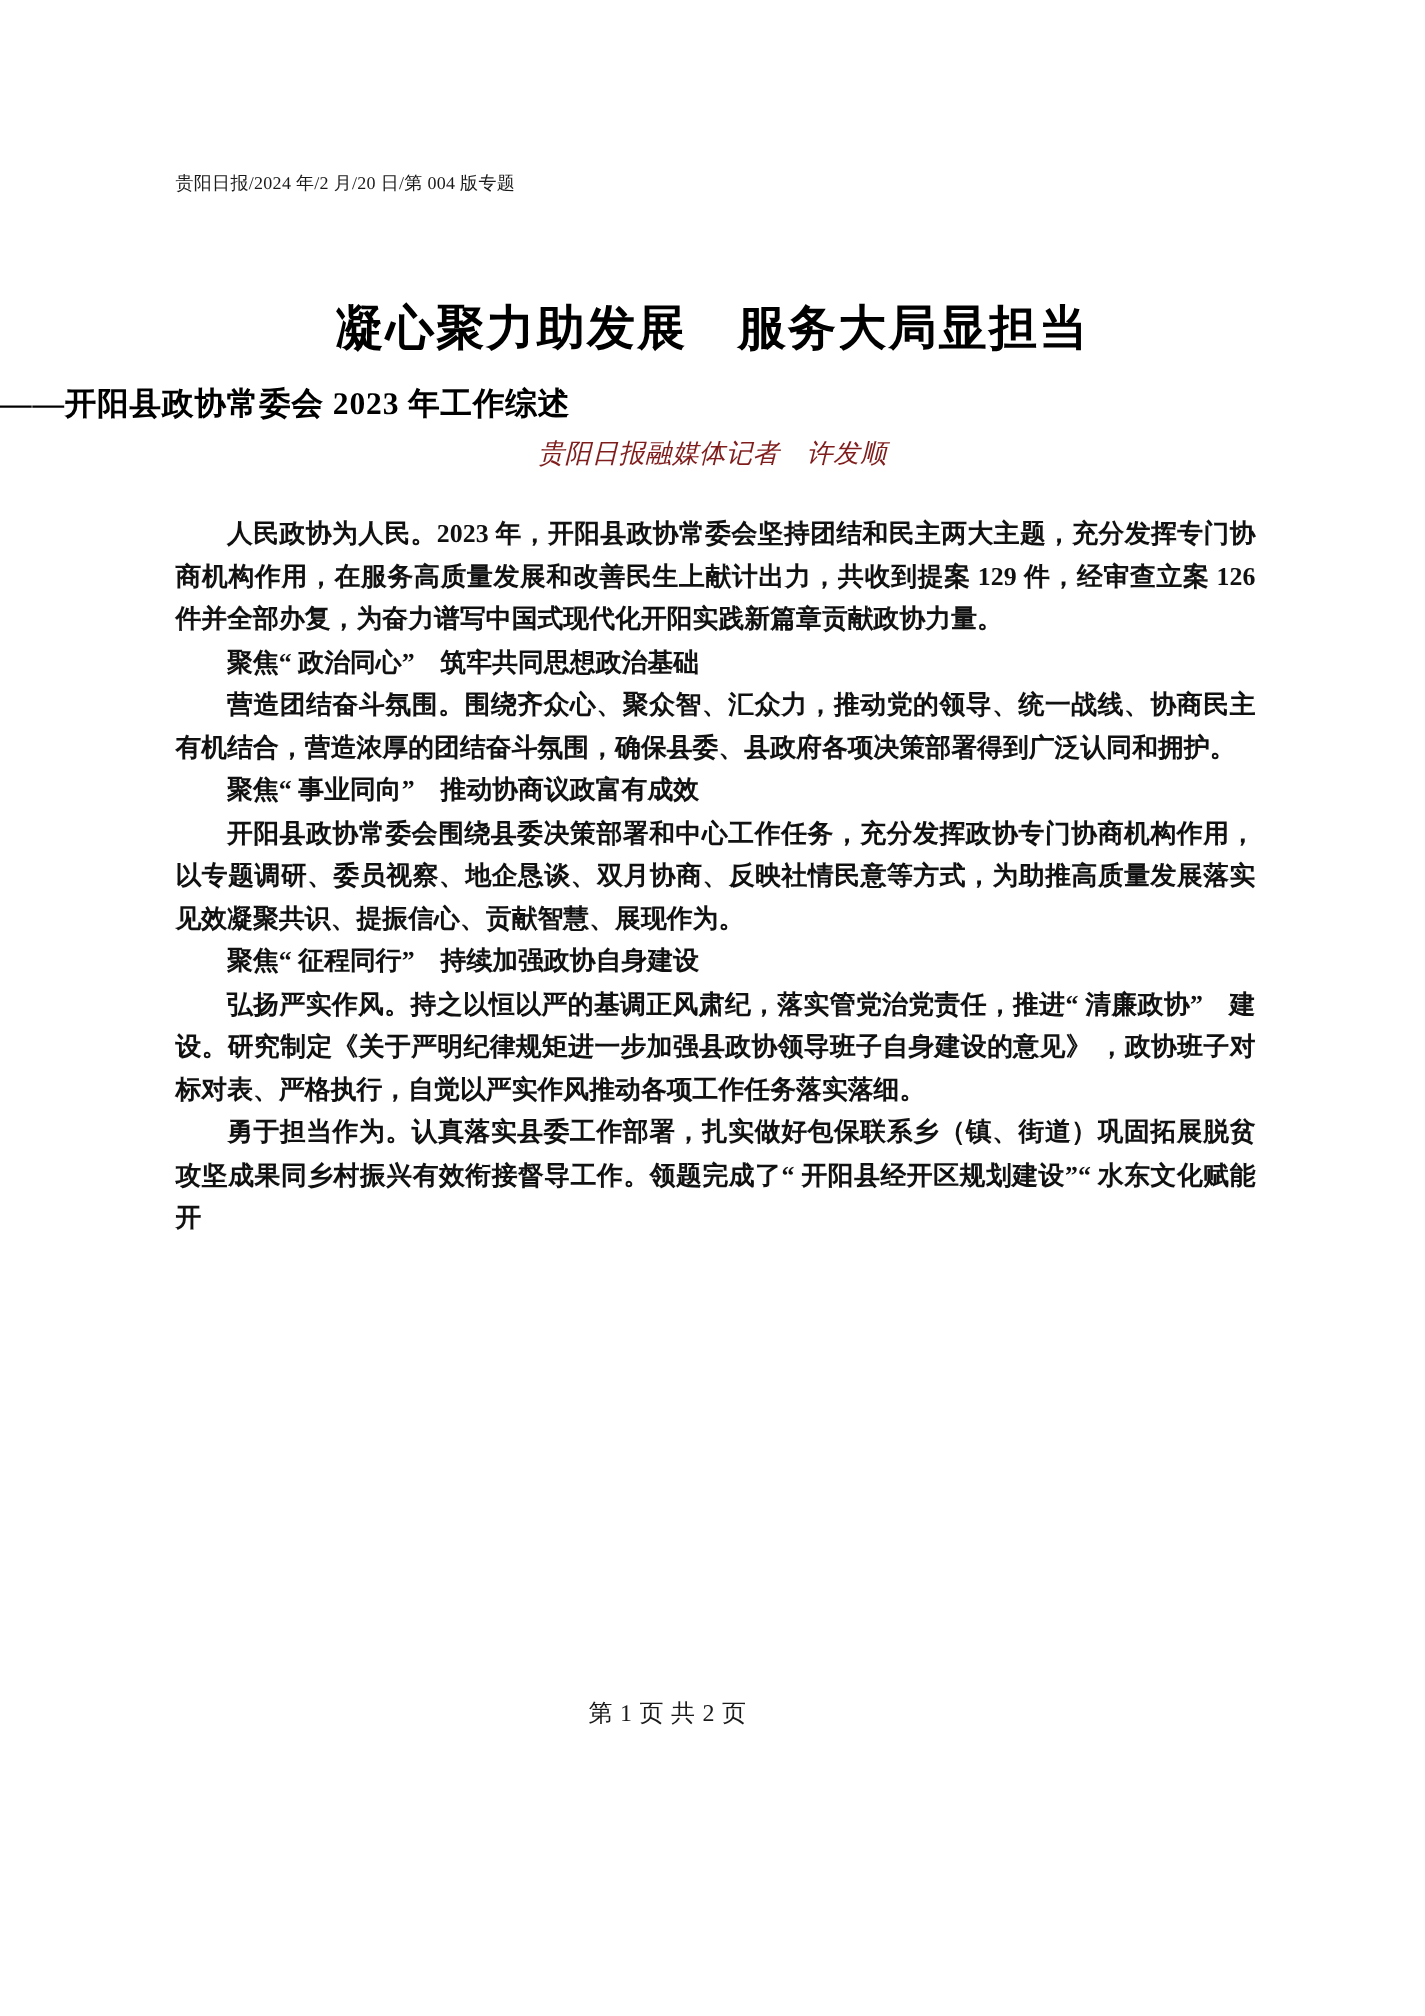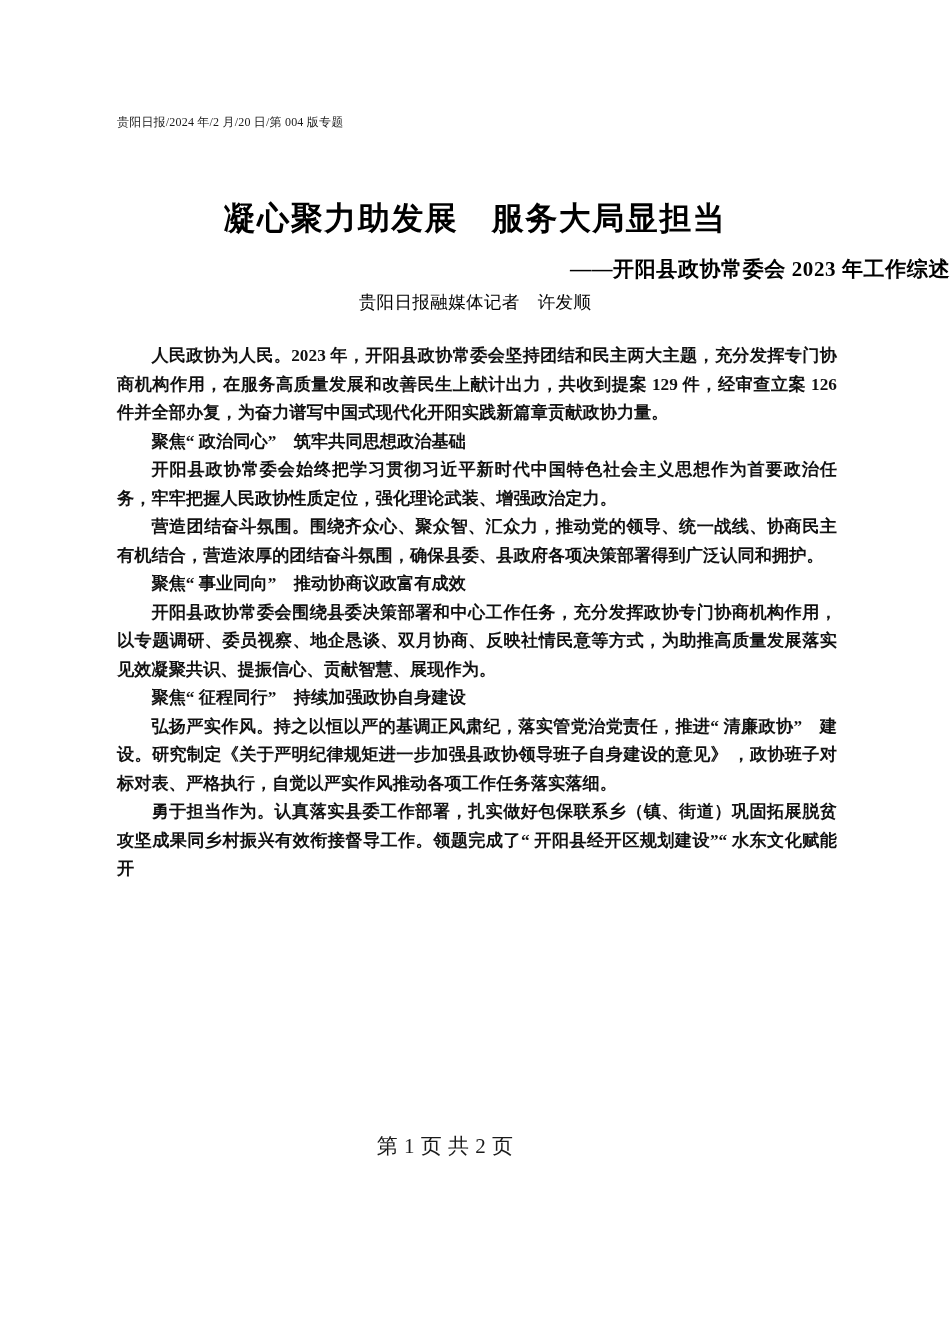--- a/index.html
+++ b/index.html
@@ -44,36 +44,37 @@
     letter-spacing: 1.5px;
     color: #000000;
     font-family: "Liberation Serif", "DejaVu Serif", serif;
   }
   
   .doc-subtitle {
     position: absolute;
     left: 0;
     top: 238px;
     width: 950px;
-    text-align: right;
+    text-align: left;
     font-size: 21px;
     font-weight: bold;
     letter-spacing: 0.6px;
     color: #000000;
   }
   
   .doc-byline {
     position: absolute;
     left: 0;
     top: 290px;
     width: 950px;
     text-align: center;
     font-size: 17.5px;
     letter-spacing: 0.4px;
-    color: #000000;
+    color: #7f1d1d;
+    font-style: italic;
   }
   
   .doc-body {
     position: absolute;
     left: 117px;
     top: 342px;
     width: 720px;
     font-size: 17.2px;
     line-height: 28.5px;
     text-align: justify;
@@ -93,42 +94,41 @@
   }
   
   .doc-footer {
     position: absolute;
     left: 0;
     top: 1132px;
     width: 950px;
     text-align: center;
     padding-right: 60px;
     box-sizing: border-box;
-    font-size: 21px;
+    font-size: 16px;
     color: #1a1a1a;
     letter-spacing: 0.5px;
   }
 </style>
 </head>
 <body>
 
 <div id="page">
 
   <div class="doc-header">贵阳日报/2024 年/2 月/20 日/第  004 版专题</div>
 
   <h1 class="doc-title">凝心聚力助发展　服务大局显担当</h1>
 
   <h2 class="doc-subtitle">——开阳县政协常委会  2023 年工作综述</h2>
 
   <div class="doc-byline">贵阳日报融媒体记者　许发顺</div>
 
   <div class="doc-body">
     <p>人民政协为人民。2023 年，开阳县政协常委会坚持团结和民主两大主题，充分发挥专门协商机构作用，在服务高质量发展和改善民生上献计出力，共收到提案 129 件，经审查立案 126 件并全部办复，为奋力谱写中国式现代化开阳实践新篇章贡献政协力量。</p>
     <p class="heading-line">聚焦“ 政治同心”　筑牢共同思想政治基础</p>
-    <p>开阳县政协常委会始终把学习贯彻习近平新时代中国特色社会主义思想作为首要政治任务，牢牢把握人民政协性质定位，强化理论武装、增强政治定力。</p>
     <p>营造团结奋斗氛围。围绕齐众心、聚众智、汇众力，推动党的领导、统一战线、协商民主有机结合，营造浓厚的团结奋斗氛围，确保县委、县政府各项决策部署得到广泛认同和拥护。</p>
     <p class="heading-line">聚焦“ 事业同向”　推动协商议政富有成效</p>
     <p>开阳县政协常委会围绕县委决策部署和中心工作任务，充分发挥政协专门协商机构作用，以专题调研、委员视察、地企恳谈、双月协商、反映社情民意等方式，为助推高质量发展落实见效凝聚共识、提振信心、贡献智慧、展现作为。</p>
     <p class="heading-line">聚焦“ 征程同行”　持续加强政协自身建设</p>
     <p>弘扬严实作风。持之以恒以严的基调正风肃纪，落实管党治党责任，推进“ 清廉政协”　建设。研究制定《关于严明纪律规矩进一步加强县政协领导班子自身建设的意见》 ，政协班子对标对表、严格执行，自觉以严实作风推动各项工作任务落实落细。</p>
     <p>勇于担当作为。认真落实县委工作部署，扎实做好包保联系乡（镇、街道）巩固拓展脱贫攻坚成果同乡村振兴有效衔接督导工作。领题完成了“ 开阳县经开区规划建设”“ 水东文化赋能开</p>
   </div>
 
   <div class="doc-footer">第 1 页 共 2 页</div>
 

